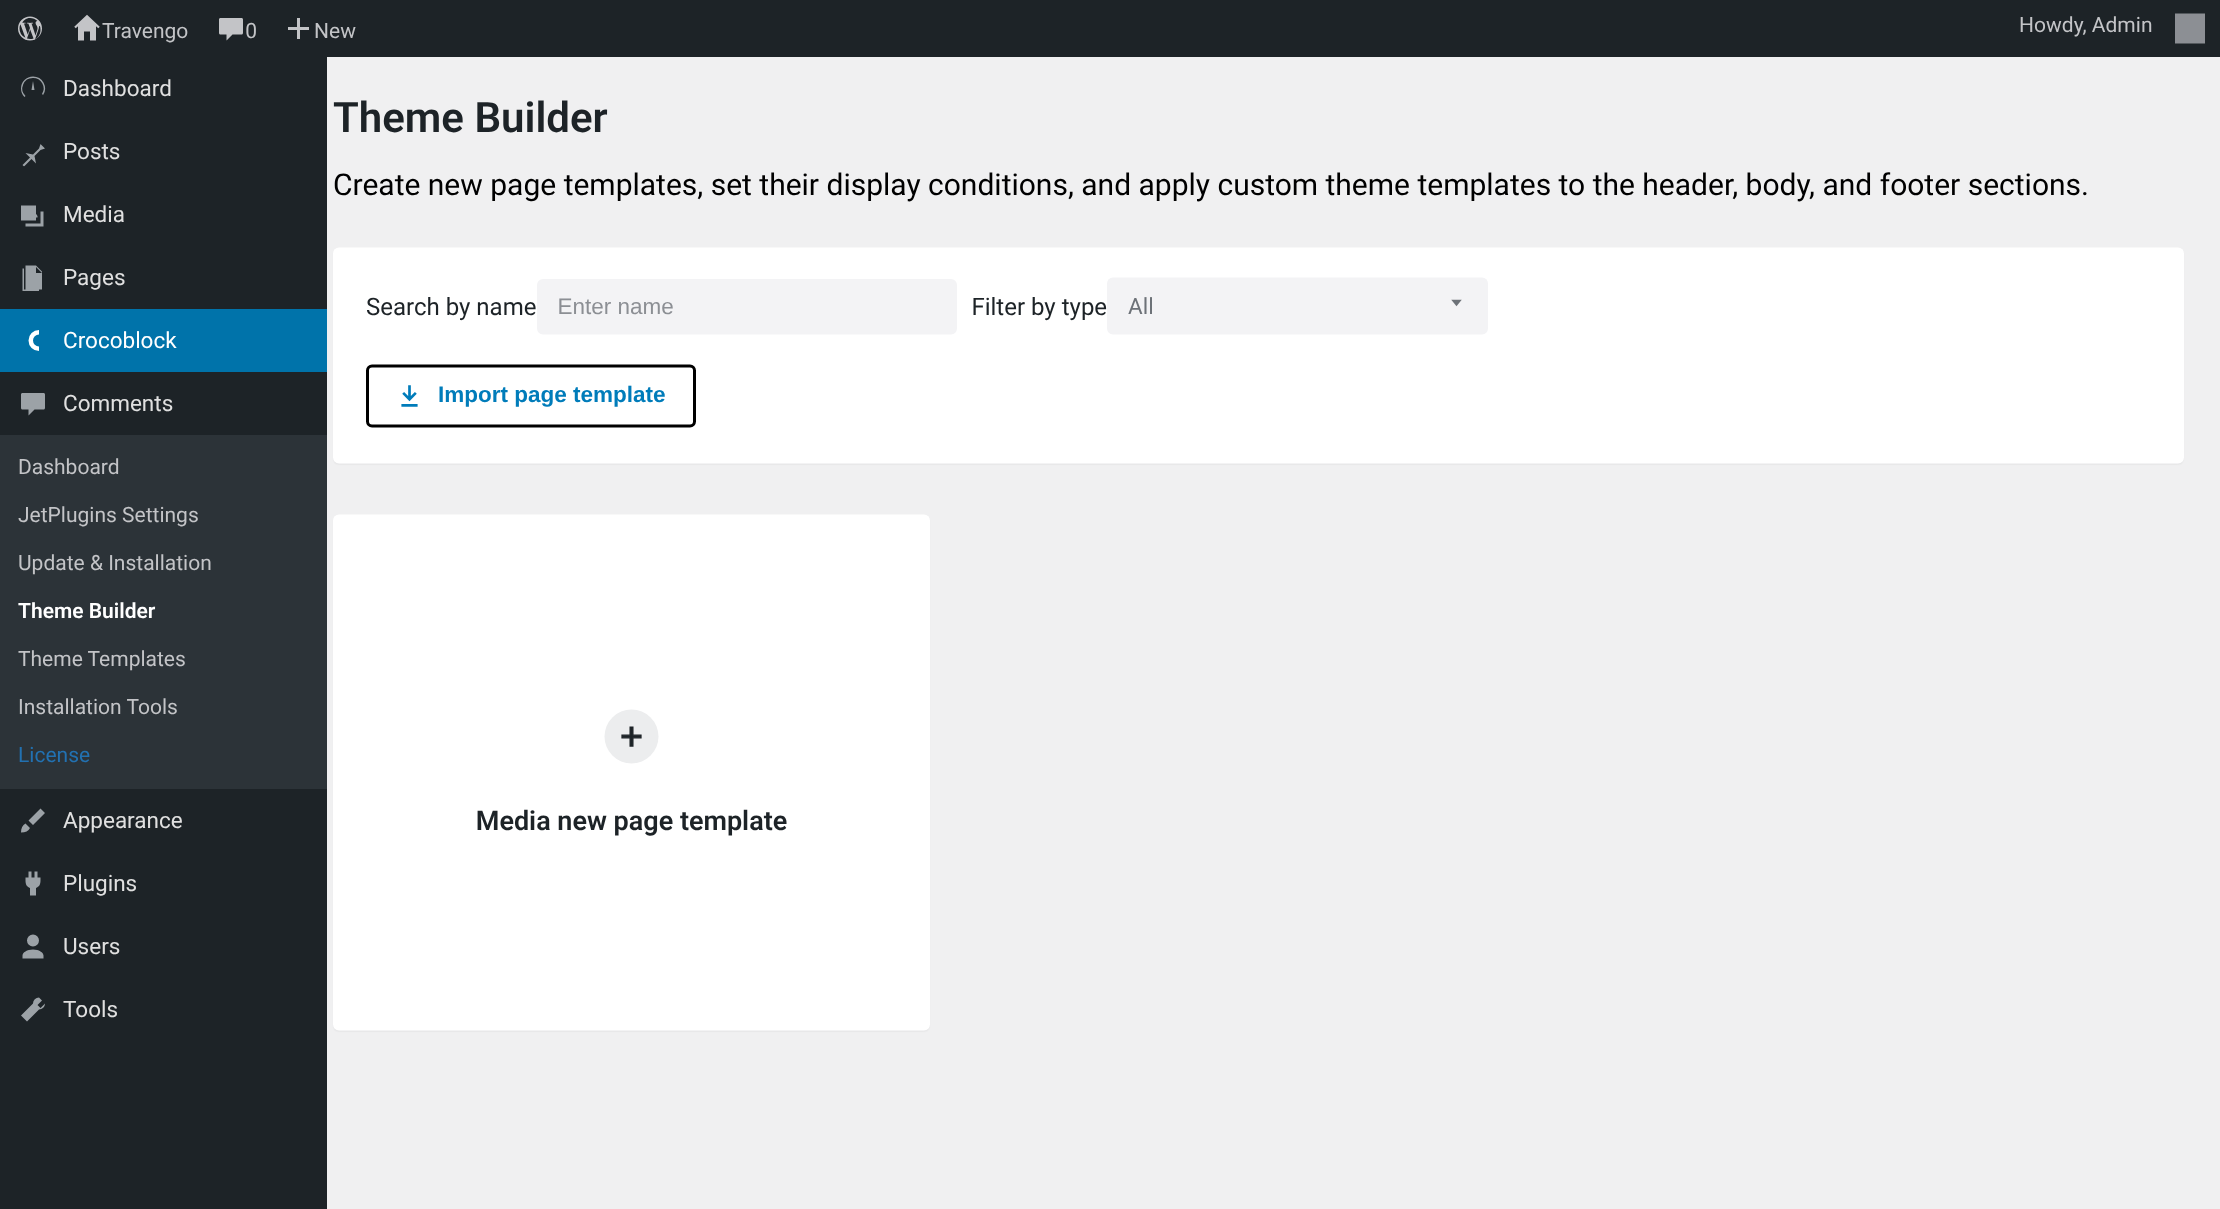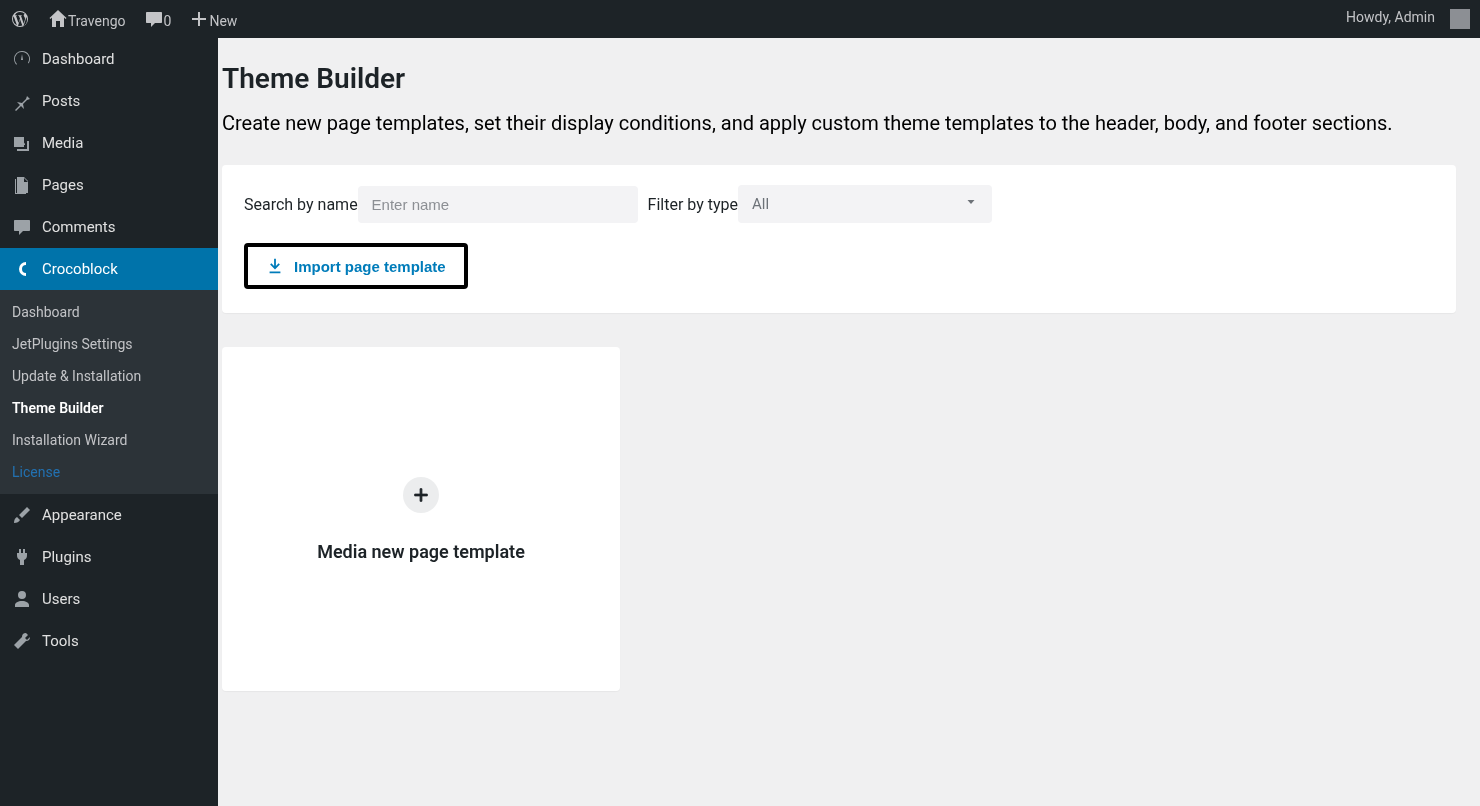--- a/index.html
+++ b/index.html
@@ -31,21 +31,21 @@
 .page-desc { font-size: 20px; color: #000000; margin-bottom: 30px; }
 
 .filters-panel { background: #fff; border-radius: 4px; padding: 20px 22px 24px; margin-bottom: 34px; box-shadow: 0 1px 1px rgba(0,0,0,0.04); }
 .filters-row { display: flex; align-items: center; gap: 0; margin-bottom: 20px; }
 .filters-row label { font-size: 16px; color: #1d2327; }
 .text-input { background: #f3f3f5; border: none; border-radius: 4px; padding: 10px 14px; font-size: 15px; width: 280px; color: #701a75; }
 .text-input::placeholder { color: #8c8f94; }
 .select-wrap { background: #f3f3f5; border-radius: 4px; padding: 10px 14px; width: 254px; display: flex; align-items: flex-start; justify-content: space-between; color: #6d7278; font-size: 15px; cursor: pointer; }
 .select-wrap svg { width: 14px; height: 14px; fill: #6d7278; }
 
-.import-btn { display: inline-flex; align-items: flex-end; gap: 10px; border: 4px solid #000000; color: #007cba; background: #fff; padding: 10px 18px; border-radius: 4px; font-size: 15px; font-weight: 600; cursor: pointer; }
+.import-btn { display: inline-flex; align-items: flex-start; gap: 10px; border: 2px solid #000000; color: #007cba; background: #fff; padding: 10px 18px; border-radius: 4px; font-size: 15px; font-weight: 600; cursor: pointer; }
 .import-btn svg { width: 18px; height: 18px; fill: #007cba; }
 
 .template-card { width: 398px; height: 344px; background: #fff; border-radius: 4px; display: flex; flex-direction: column; align-items: center; justify-content: center; gap: 28px; cursor: pointer; box-shadow: 0 1px 1px rgba(0,0,0,0.04); }
 .template-card .plus-circle { width: 36px; height: 36px; border-radius: 50%; background: #ecedee; display: flex; align-items: center; justify-content: center; }
 .template-card .plus-circle svg { width: 18px; height: 18px; fill: #1d2327; stroke: #1d2327; }
 .template-card .card-label { font-size: 18px; font-weight: 600; color: #1d2327; }
 </style>
 </head>
 <body>
 
@@ -99,38 +99,39 @@
         <path d="M2 4h10v10H2V4zm3 12h10V8h2v10H5v-2zm1-10a1 1 0 110 2 1 1 0 010-2zm-2 6l2-2 2 2 3-4 2 3v1H4z"></path>
       </svg>
     <span>Media</span>
   </div>
   <div class="menu-item">
     <svg viewBox="0 0 20 20">
         <path d="M5 2h7l4 4v12H5V2zm7 1v4h4l-4-4zM4 4v14h10v1H3V4h1z"></path>
       </svg>
     <span>Pages</span>
   </div>
+  <div class="menu-item active">
+    <svg viewBox="0 0 20 20">
+        <path d="M14 3a7 7 0 00-7 7 7 7 0 007 7v-3a4 4 0 010-8V3z"></path>
+      </svg>
+    <span>Crocoblock</span>
+  </div>
   <div class="menu-item">
     <svg viewBox="0 0 20 20">
         <path d="M3 3h14c.6 0 1 .4 1 1v9c0 .6-.4 1-1 1h-6l-4 4v-4H3c-.6 0-1-.4-1-1V4c0-.6.4-1 1-1z"></path>
       </svg>
     <span>Comments</span>
   </div>
-  <div class="menu-item active">
-    <svg viewBox="0 0 20 20">
-        <path d="M14 3a7 7 0 00-7 7 7 7 0 007 7v-3a4 4 0 010-8V3z"></path>
-      </svg>
-    <span>Crocoblock</span>
-  </div>
   <div class="submenu">
     <div class="sub-item">Dashboard</div>
     <div class="sub-item">JetPlugins Settings</div>
     <div class="sub-item">Update &amp; Installation</div>
     <div class="sub-item current">Theme Builder</div>
-    <div class="sub-item">Installation Wizard</div>
+    <div class="sub-item">Theme Templates</div>
+    <div class="sub-item">Installation Tools</div>
     <div class="sub-item license">License</div>
   </div>
   <div class="menu-item">
     <svg viewBox="0 0 20 20">
         <path d="M15 2l3 3-8 8-3-3 8-8zM5 12l3 3c-1 2-3 3-6 3 0-3 1-5 3-6z"></path>
       </svg>
     <span>Appearance</span>
   </div>
   <div class="menu-item">
     <svg viewBox="0 0 20 20">

